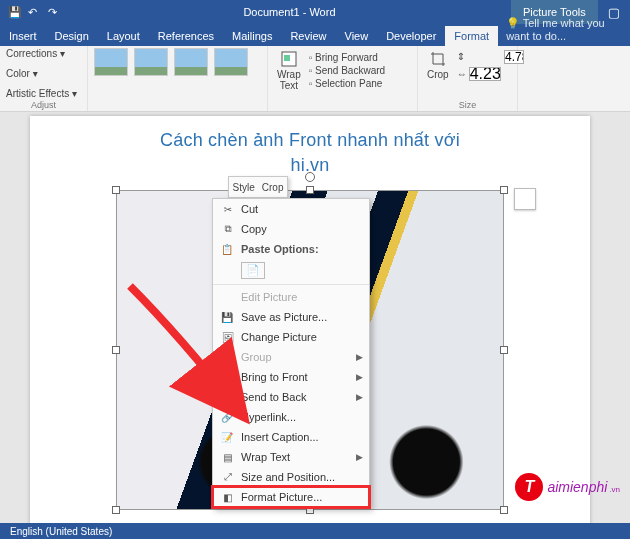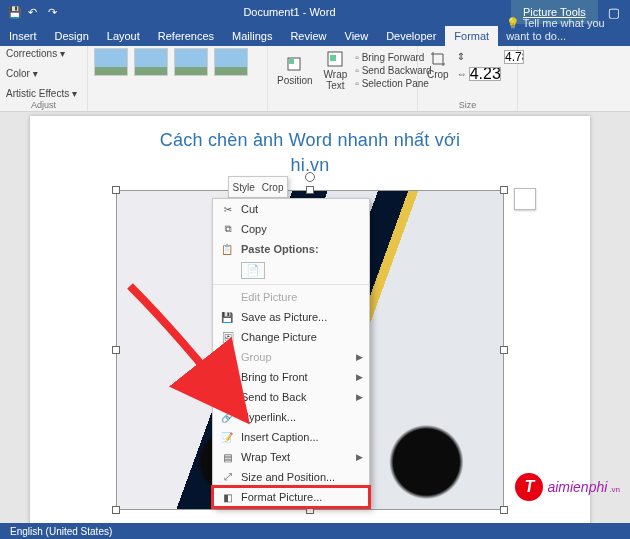--- a/index.html
+++ b/index.html
@@ -3,21 +3,21 @@
 <meta charset="utf-8">
 <style>
   * { box-sizing: border-box; margin: 0; padding: 0; font-family: "Segoe UI", Arial, sans-serif; }
   body { width: 630px; height: 539px; overflow: hidden; background: #fff; position: relative; }
 
   
   .titlebar { height: 24px; background: #2b579a; color: #fff; display: flex; align-items: center; font-size: 11px; }
   .titlebar .qat { display: flex; gap: 8px; padding: 0 8px; }
   .titlebar .qat span { width: 12px; height: 12px; display: inline-block; }
   .titlebar .docname { flex: 1; text-align: center; }
-  .titlebar .ctxbox { background: #41719c; padding: 0 12px; height: 100%; display: flex; align-items: center; text-decoration: underline; }
+  .titlebar .ctxbox { background: #41719c; padding: 0 12px; height: 100%; display: flex; align-items: center; }
   .titlebar .winctl { display: flex; gap: 10px; padding: 0 10px; font-size: 13px; }
 
   
   .tabs { height: 22px; background: #2b579a; display: flex; align-items: flex-end; font-size: 11px; color: #fff; }
   .tab { padding: 4px 9px; cursor: pointer; }
   .tab.active { background: #f3f3f3; color: #2b579a; }
   .tab.ctx { background: #2b579a; }
   .tellme { flex: 1; padding: 4px 8px; opacity: .85; }
 
   
@@ -135,27 +135,20 @@
       <div class="thumb">
           <div class="sky"></div>
           <div class="grass"></div>
         </div>
     </div>
   </div>
   <div class="grp" style="width:150px">
     <div class="row">
       <div class="bigbtn">
         <svg>
-            <rect x="2" y="2" width="12" height="12" fill="#fff" stroke="#555"></rect>
-            <rect x="3" y="3" width="5" height="5" fill="#6c9"></rect>
-          </svg>
-        <span>Position</span>
-      </div>
-      <div class="bigbtn">
-        <svg>
             <rect x="2" y="2" width="14" height="14" fill="#fff" stroke="#555"></rect>
             <rect x="4" y="5" width="6" height="6" fill="#6c9"></rect>
           </svg>
         <span style="white-space:pre-line;text-align:center">Wrap
 Text</span>
       </div>
       <div style="display:flex;flex-direction:column;gap:2px">
         <div class="smallrow">▫ <span>Bring Forward</span></div>
         <div class="smallrow">▫ <span>Send Backward</span></div>
         <div class="smallrow">▫ <span>Selection Pane</span></div>
@@ -180,21 +173,21 @@
             <input style="width: 32px; height: 14px; font-size: 16px; border: 1px solid rgb(170, 170, 170);" value="4.23">
           </div>
       </div>
     </div>
     <div class="label">Size</div>
   </div>
 </div>
 
 <div class="docarea">
   <div class="page">
-    <div class="doctitle">Cách chèn ảnh                   Word nhanh nhất với</div>
+    <div class="doctitle">Cách chèn ảnh                   Front nhanh nhất với</div>
     <div class="doctitle" style="padding-top:0">hi.vn</div>
 
     <div class="picwrap">
       <div class="photo"></div>
       <div class="picsel"></div>
       <div class="rothandle"></div>
       <div class="handle h-nw"></div>
       <div class="handle h-n"></div>
       <div class="handle h-ne"></div>
       <div class="handle h-w"></div>

